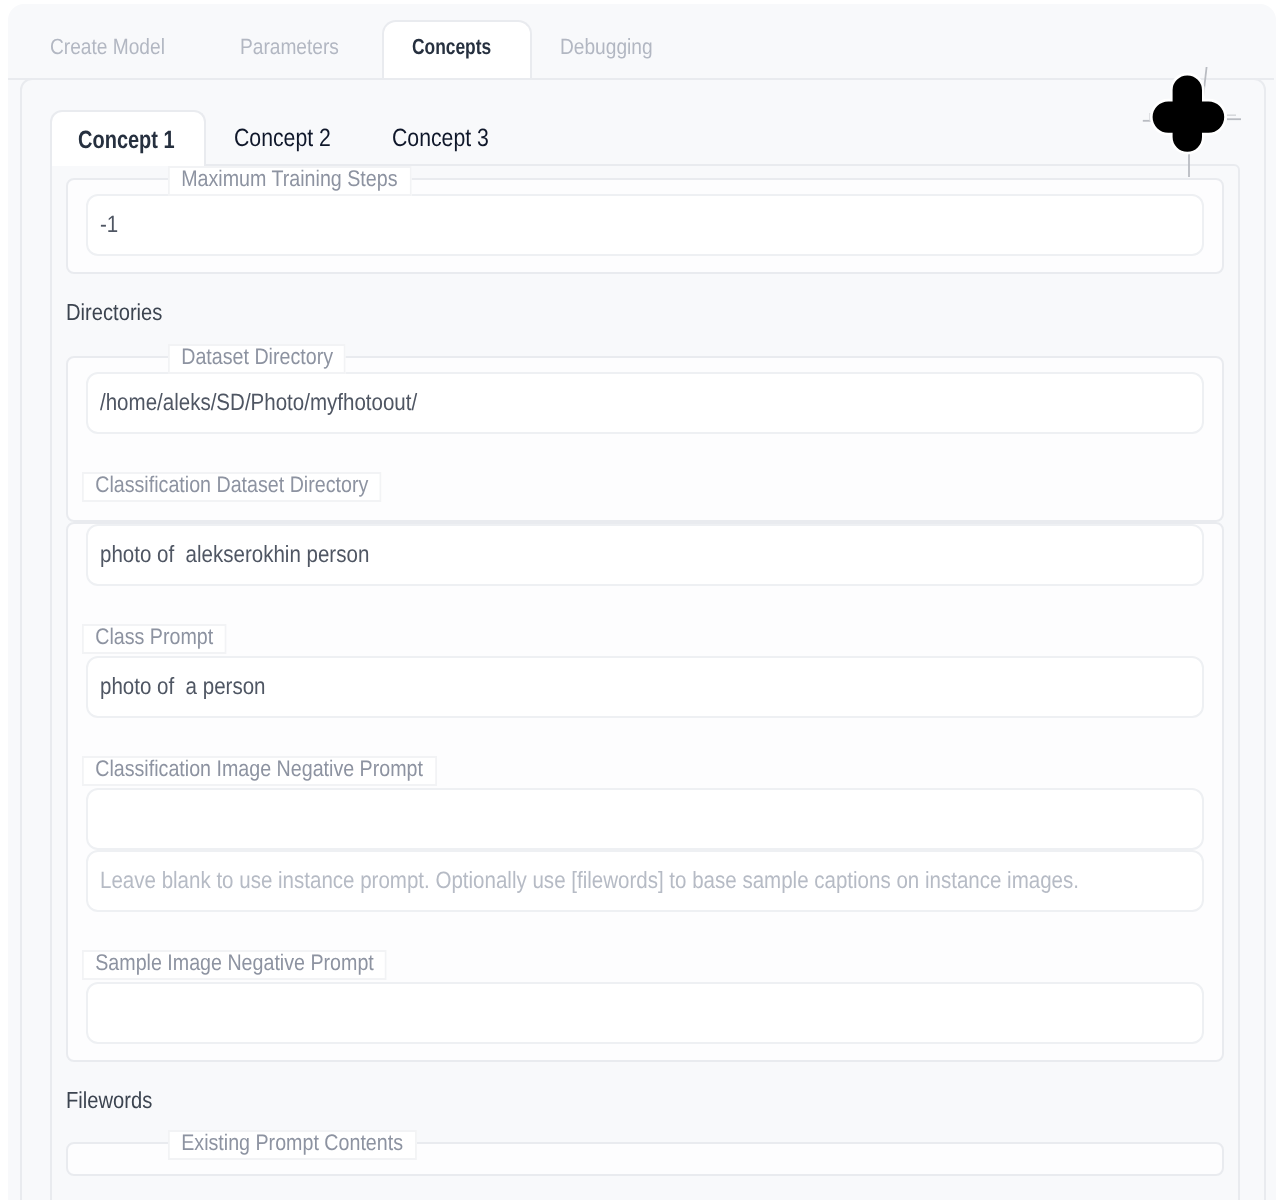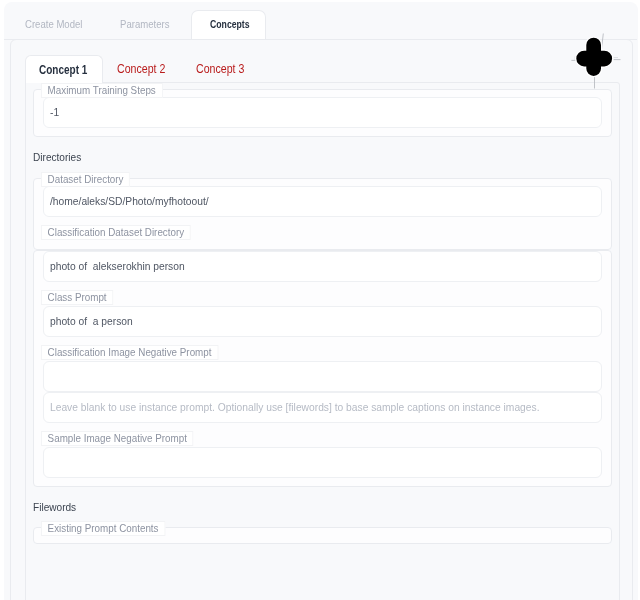--- a/index.html
+++ b/index.html
@@ -15,31 +15,31 @@
   
   .tabnav { position:absolute; left:0; top:0; width:633px; height:38px; }
   .tabnav .underline { position:absolute; left:0; top:37px; width:633px; height:1px;
                        background:#e9ebef; }
   .tabnav .tab { position:absolute; top:7.9px; height:29.6px; background:none;
         font-size:11px; color:#b2b7c2; cursor:pointer;
         line-height:28px; white-space:nowrap; }
   .tabnav .tab .t { transform:scaleX(0.87); }
   .tabnav .tab.active { background:#fff; color:#26303f; font-weight:bold;
         border:1px solid #e9ebef; border-bottom:none;
-        border-radius:7px 7px 0 0; z-index:2;text-align:center; }
+        border-radius:7px 7px 0 0; z-index:2; }
   .tabnav .tab.active .t { transform:scaleX(0.79); }
   .tabnav .tab.active { line-height:26.5px; }
 
   
   .panel { position:absolute; left:6.5px; top:37px; width:622.5px; height:600px;
            border:1px solid #e9ebef; border-radius:6px; background:#f8f9fb; }
 
   .ctabs { position:absolute; left:14px; top:15px; height:28px; z-index:3; }
   .ctabs .ctab { position:absolute; top:0; height:28px; background:none;
-        font-size:12.5px; color:#b91c1c; cursor:pointer;
+        font-size:12.5px; color:#0f172a; cursor:pointer;
         line-height:28px; white-space:nowrap; }
   .ctabs .ctab .t { transform:scaleX(0.85); }
   .ctabs .ctab.active { background:#fff; color:#26303f; font-weight:bold;
         border:1px solid #e9ebef; border-bottom:none;
         border-radius:6px 6px 0 0; }
   .ctabs .ctab.active .t { transform:scaleX(0.8); }
 
   .cpanel { position:absolute; left:14px; top:42px; width:595px; height:560px;
             border:1px solid #e9ebef; border-radius:0 3px 6px 6px; background:#f8f9fb;
             overflow:hidden; padding-top:6px; }
@@ -54,41 +54,42 @@
   .grp { position:relative; margin:0 7.5px 0 6.5px; background:#fdfdfe;
          border:1px solid #e9ebef; border-radius:4px;
          padding:0 8.6px 8px 9.3px; }
   .fld { position:relative; }
   .fld-label { position:relative; display:block; height:14px; }
   .fld-label > span { position:absolute; left:-1.4px; top:-2px; display:inline-block;
                font-size:11.3px; color:#8d93a1;
                background:#fff; padding:0 6.6px; line-height:13px; border:0.8px solid #f2f3f5;
                white-space:nowrap; transform:scaleX(0.87); transform-origin:left center; }
   .fld-label .t { transform:none; }
-  .fld:first-child .fld-label { margin-top:-4.7px; height:12px; }
-  .fld:not(:first-child) .fld-label { margin-top:10px; height:14px; }
+  .fld:first-child .fld-label { margin-top:-4.7px; height:12px;margin-left:43px; }
+  .fld:not(:first-child) .fld-label { margin-top:21px; height:14px; }
   .inp { display:block; width:100%; height:31px; border:1px solid #eef0f3;
          border-radius:6px; background:#fff; font-size:11.8px; color:#4f5663;
          padding:0 6.1px; line-height:28.3px; white-space:nowrap; overflow:hidden; }
   .inp .t { transform:scaleX(0.87); }
   .inp.ph { color:#b6bbc5; }
 
   
   .cursor { position:absolute; left:0; top:0; width:640px; height:600px;
             pointer-events:none; }
 </style>
 </head>
 <body>
 
 <div class="app">
   <div class="tabnav">
     <div class="underline"></div>
     <div class="tab" style="left:21.5px"><span class="t">Create Model</span></div>
     <div class="tab" style="left:116.5px"><span class="t">Parameters</span></div>
     <div class="tab active" style="left:187.5px;width:74.5px;padding-left:14.2px"><span class="t">Concepts</span></div>
+    <div class="tab" style="left:276px"><span class="t">Debugging</span></div>
   </div>
   <div class="panel">
     <div class="ctabs">
       <div class="ctab active" style="left:0px;width:78px;padding-left:13px"><span class="t">Concept 1</span></div>
       <div class="ctab" style="left:92px"><span class="t">Concept 2</span></div>
       <div class="ctab" style="left:171px"><span class="t">Concept 3</span></div>
     </div>
     <div class="cpanel" id="content">
         <div class="sec">
           <div class="grp">

